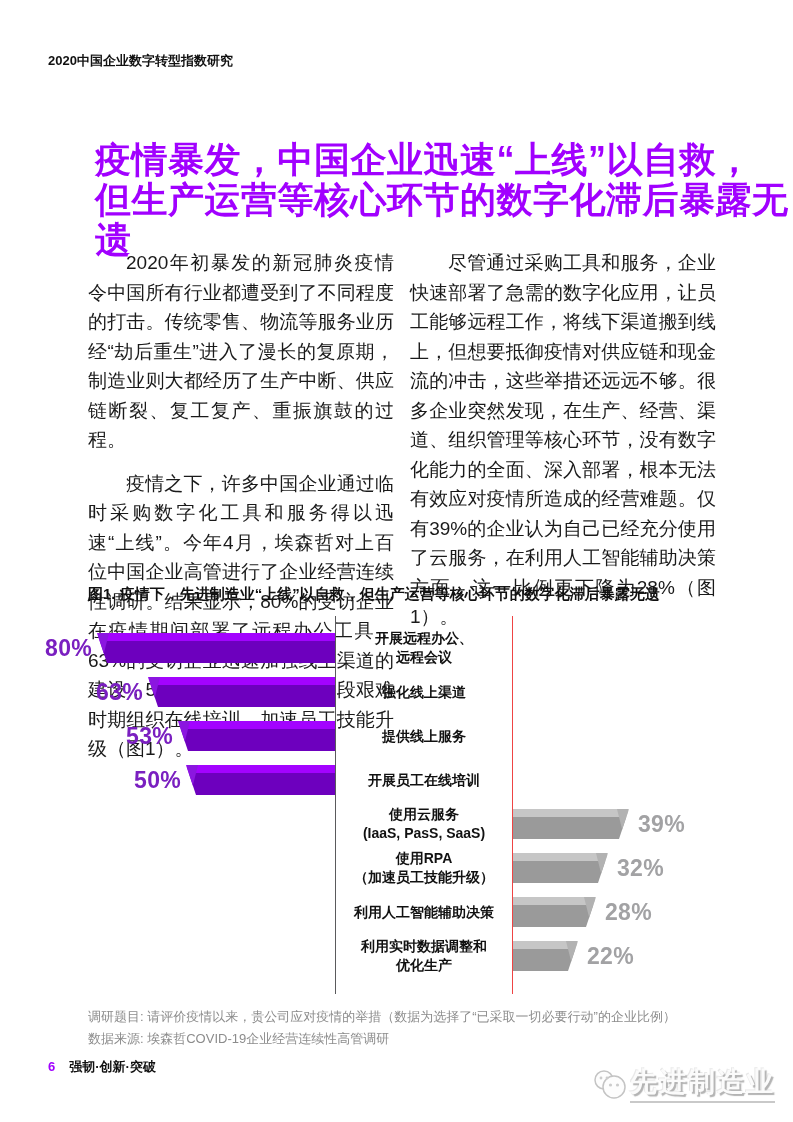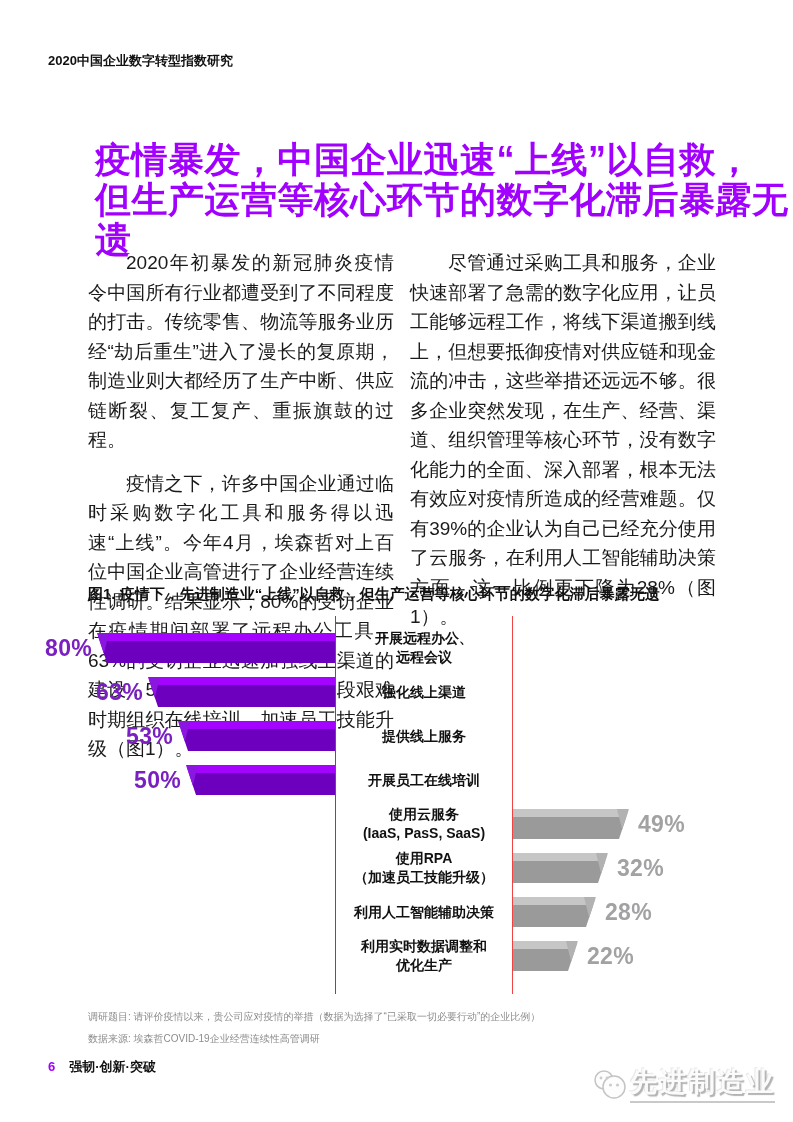--- a/index.html
+++ b/index.html
@@ -64,21 +64,21 @@
   .bar.gray{
     background:linear-gradient(to bottom,#c6c6c6 0,#c6c6c6 8px,#9a9a9a 8px);
     clip-path:polygon(0 0,100% 0,calc(100% - 10px) 100%,0 100%);
   }
   .bar.gray::after{
     content:'';position:absolute;right:1px;top:0;bottom:0;width:11px;
     background:#b2b2b2;transform:skewX(14deg);transform-origin:100% 0;
   }
   .footnotes{
     position:absolute;left:88px;top:1006px;
-    font-size:10px;line-height:22px;color:#8c8c8c;
+    font-size:13px;line-height:22px;color:#8c8c8c;
   }
   .page-footer{
     position:absolute;left:48px;top:1058px;
     display:flex;align-items:baseline;gap:14px;
     font-size:13px;font-weight:bold;
   }
   .page-number{color:#A100FF;}
   .footer-slogan{color:#111;}
   .watermark{
     position:absolute;right:18px;top:1064px;
@@ -169,21 +169,21 @@
       </div>
   </div>
 
   <div class="chart-col col-right">
     <div class="cell"></div>
     <div class="cell"></div>
     <div class="cell"></div>
     <div class="cell"></div>
     <div class="cell">
       <div class="bar gray" style="width: 116px;"></div>
-      <span class="pct gray">49%</span>
+      <span class="pct gray">39%</span>
     </div>
     <div class="cell">
       <div class="bar gray" style="width: 95px;"></div>
       <span class="pct gray">32%</span>
     </div>
     <div class="cell">
       <div class="bar gray" style="width: 83px;"></div>
       <span class="pct gray">28%</span>
     </div>
     <div class="cell">

